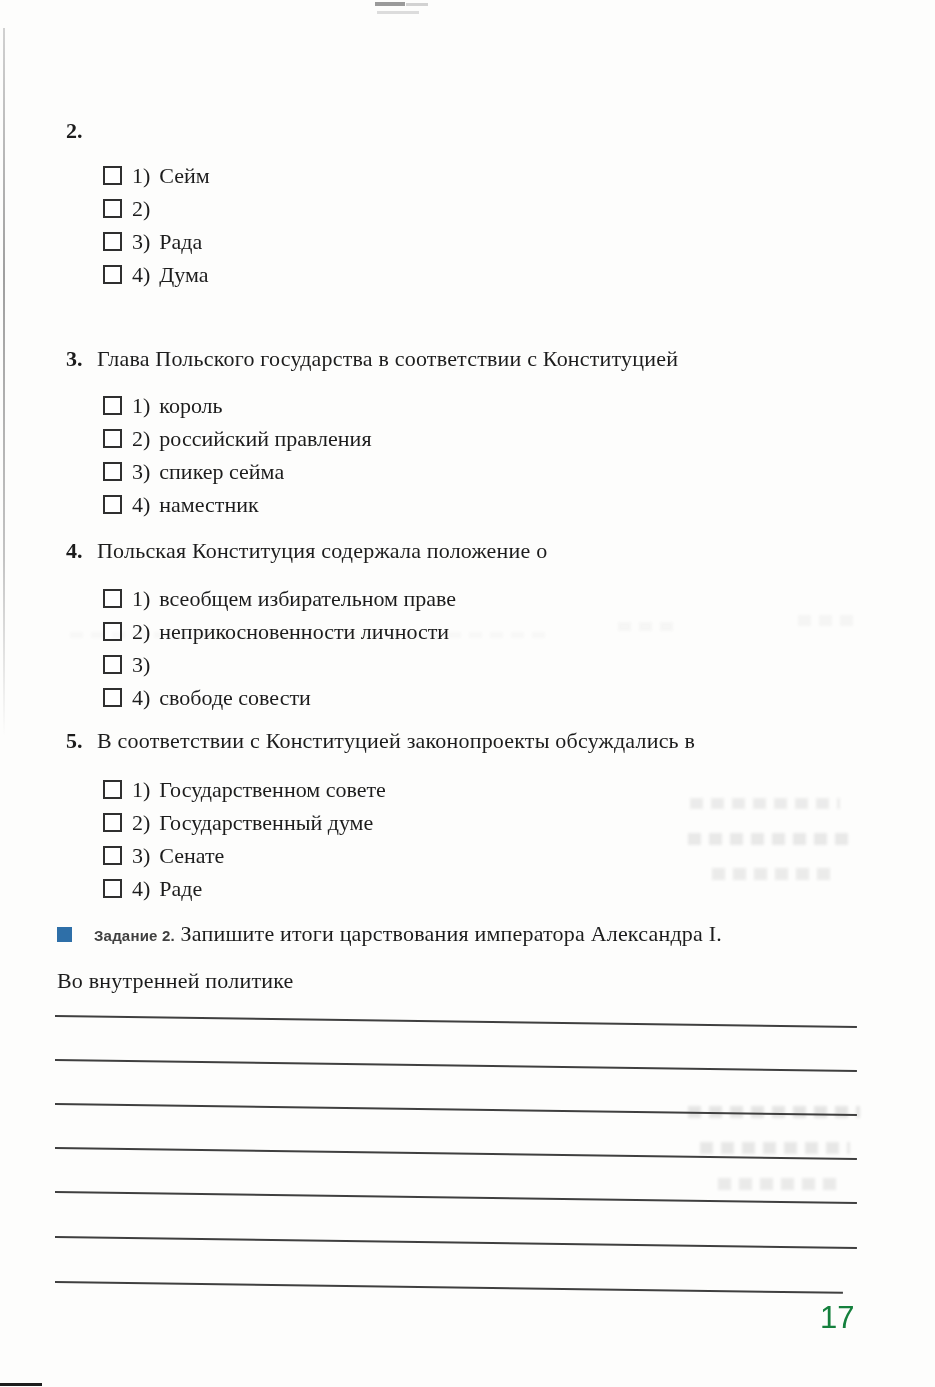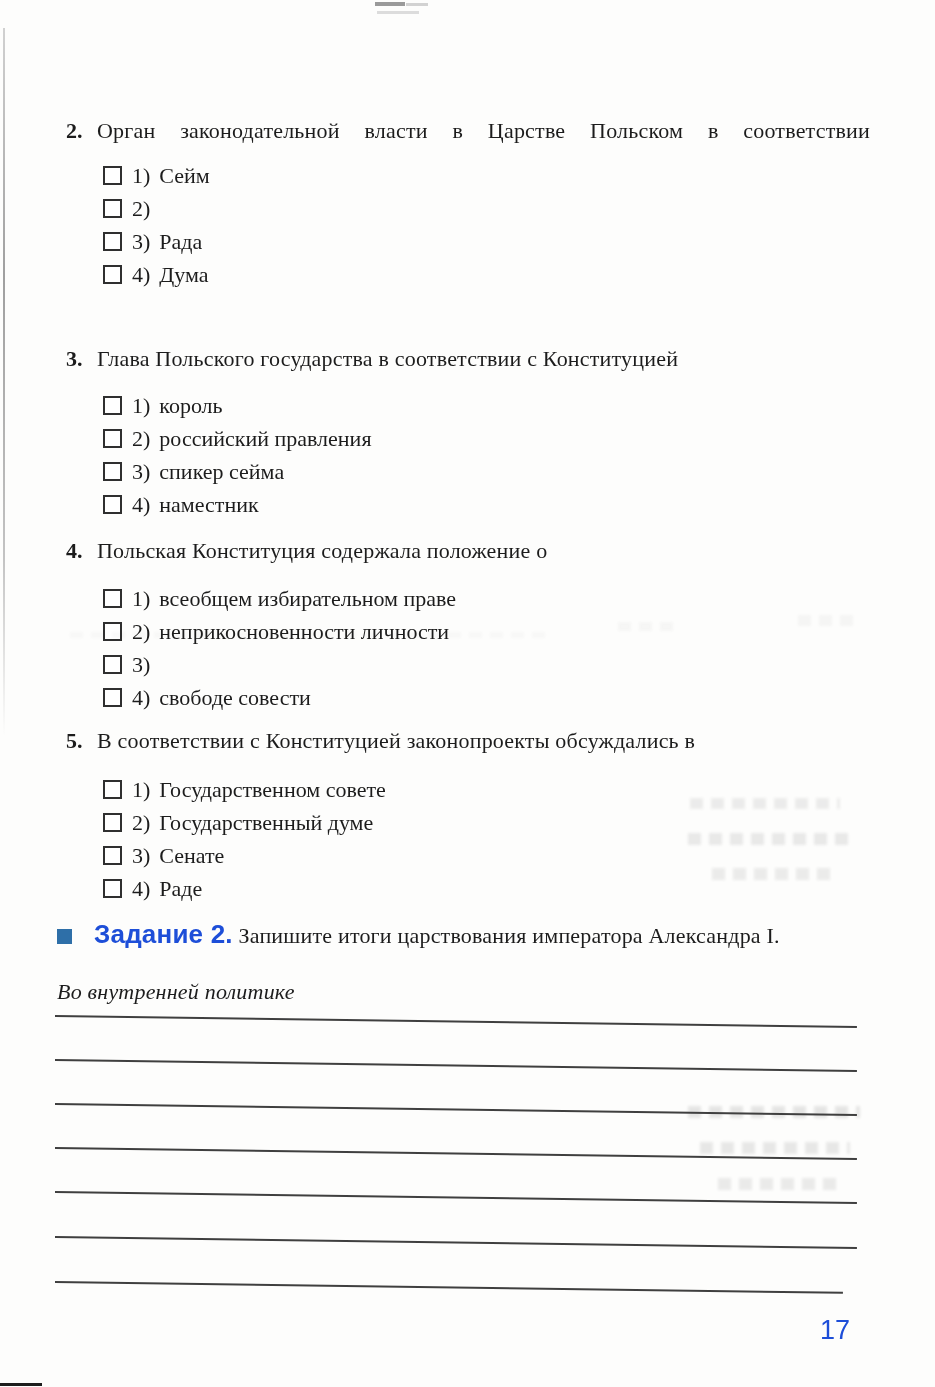--- a/index.html
+++ b/index.html
@@ -31,48 +31,47 @@
   .options{margin:10px 0 0 37px;}
   .option{display:flex;align-items:center;height:33px;font-size:22px;}
   .checkbox{display:inline-block;width:15px;height:15px;border:2px solid #2f2f2f;
     background:#fff;margin-right:10px;flex:0 0 15px;}
   .onum{margin-right:9px;}
 
   
   .task2{position:absolute;left:57px;top:916px;width:800px;font-size:22px;line-height:36px;letter-spacing:.2px;}
   .t2bullet{display:inline-block;width:15px;height:15px;background:#2e6fa8;margin-right:22px;
     position:relative;top:1px;}
-  .t2label{font-family:"Liberation Sans", sans-serif;font-weight:bold;color:#1d4ed8;font-size:26px;}
-  .t2line2{margin-top:20px;font-style:italic;}
+  .t2label{font-family:"Liberation Sans", sans-serif;font-weight:bold;color:#404040;font-size:15px;}
+  .t2line2{margin-top:9px;}
 
   
   .answer-line{position:absolute;left:55px;width:802px;height:0;
     border-top:2.2px solid #3f3f3f;transform:rotate(0.78deg);transform-origin:top left;}
   .answer-line.short{width:788px;}
 
   
   .pagenum{position:absolute;left:820px;top:1300px;
-    font-family:"Liberation Sans", sans-serif;font-size:27px;color:#1d4ed8;margin-top:15px;}
+    font-family:"Liberation Sans", sans-serif;font-size:31px;color:#15803d;}
 </style>
 </head>
 <body>
 
 <div class="page">
 
   <div class="edge-line"></div>
   <div class="top-mark-1"></div>
   <div class="top-mark-2"></div>
   <div class="top-mark-3"></div>
   <div class="corner-mark"></div>
 
   <section class="question" style="top:112px">
     <div class="qheader">
       <span class="qnum">2.</span>
       <div class="qtext">
-        <div class="jline">Орган законодательной власти в Царстве Польском в соответствии</div>
       </div>
     </div>
     <div class="options">
       <div class="option">
         <span class="checkbox"></span>
         <span class="onum">1)</span>
         <span class="olabel">Сейм</span>
       </div>
       <div class="option">
         <span class="checkbox"></span>

